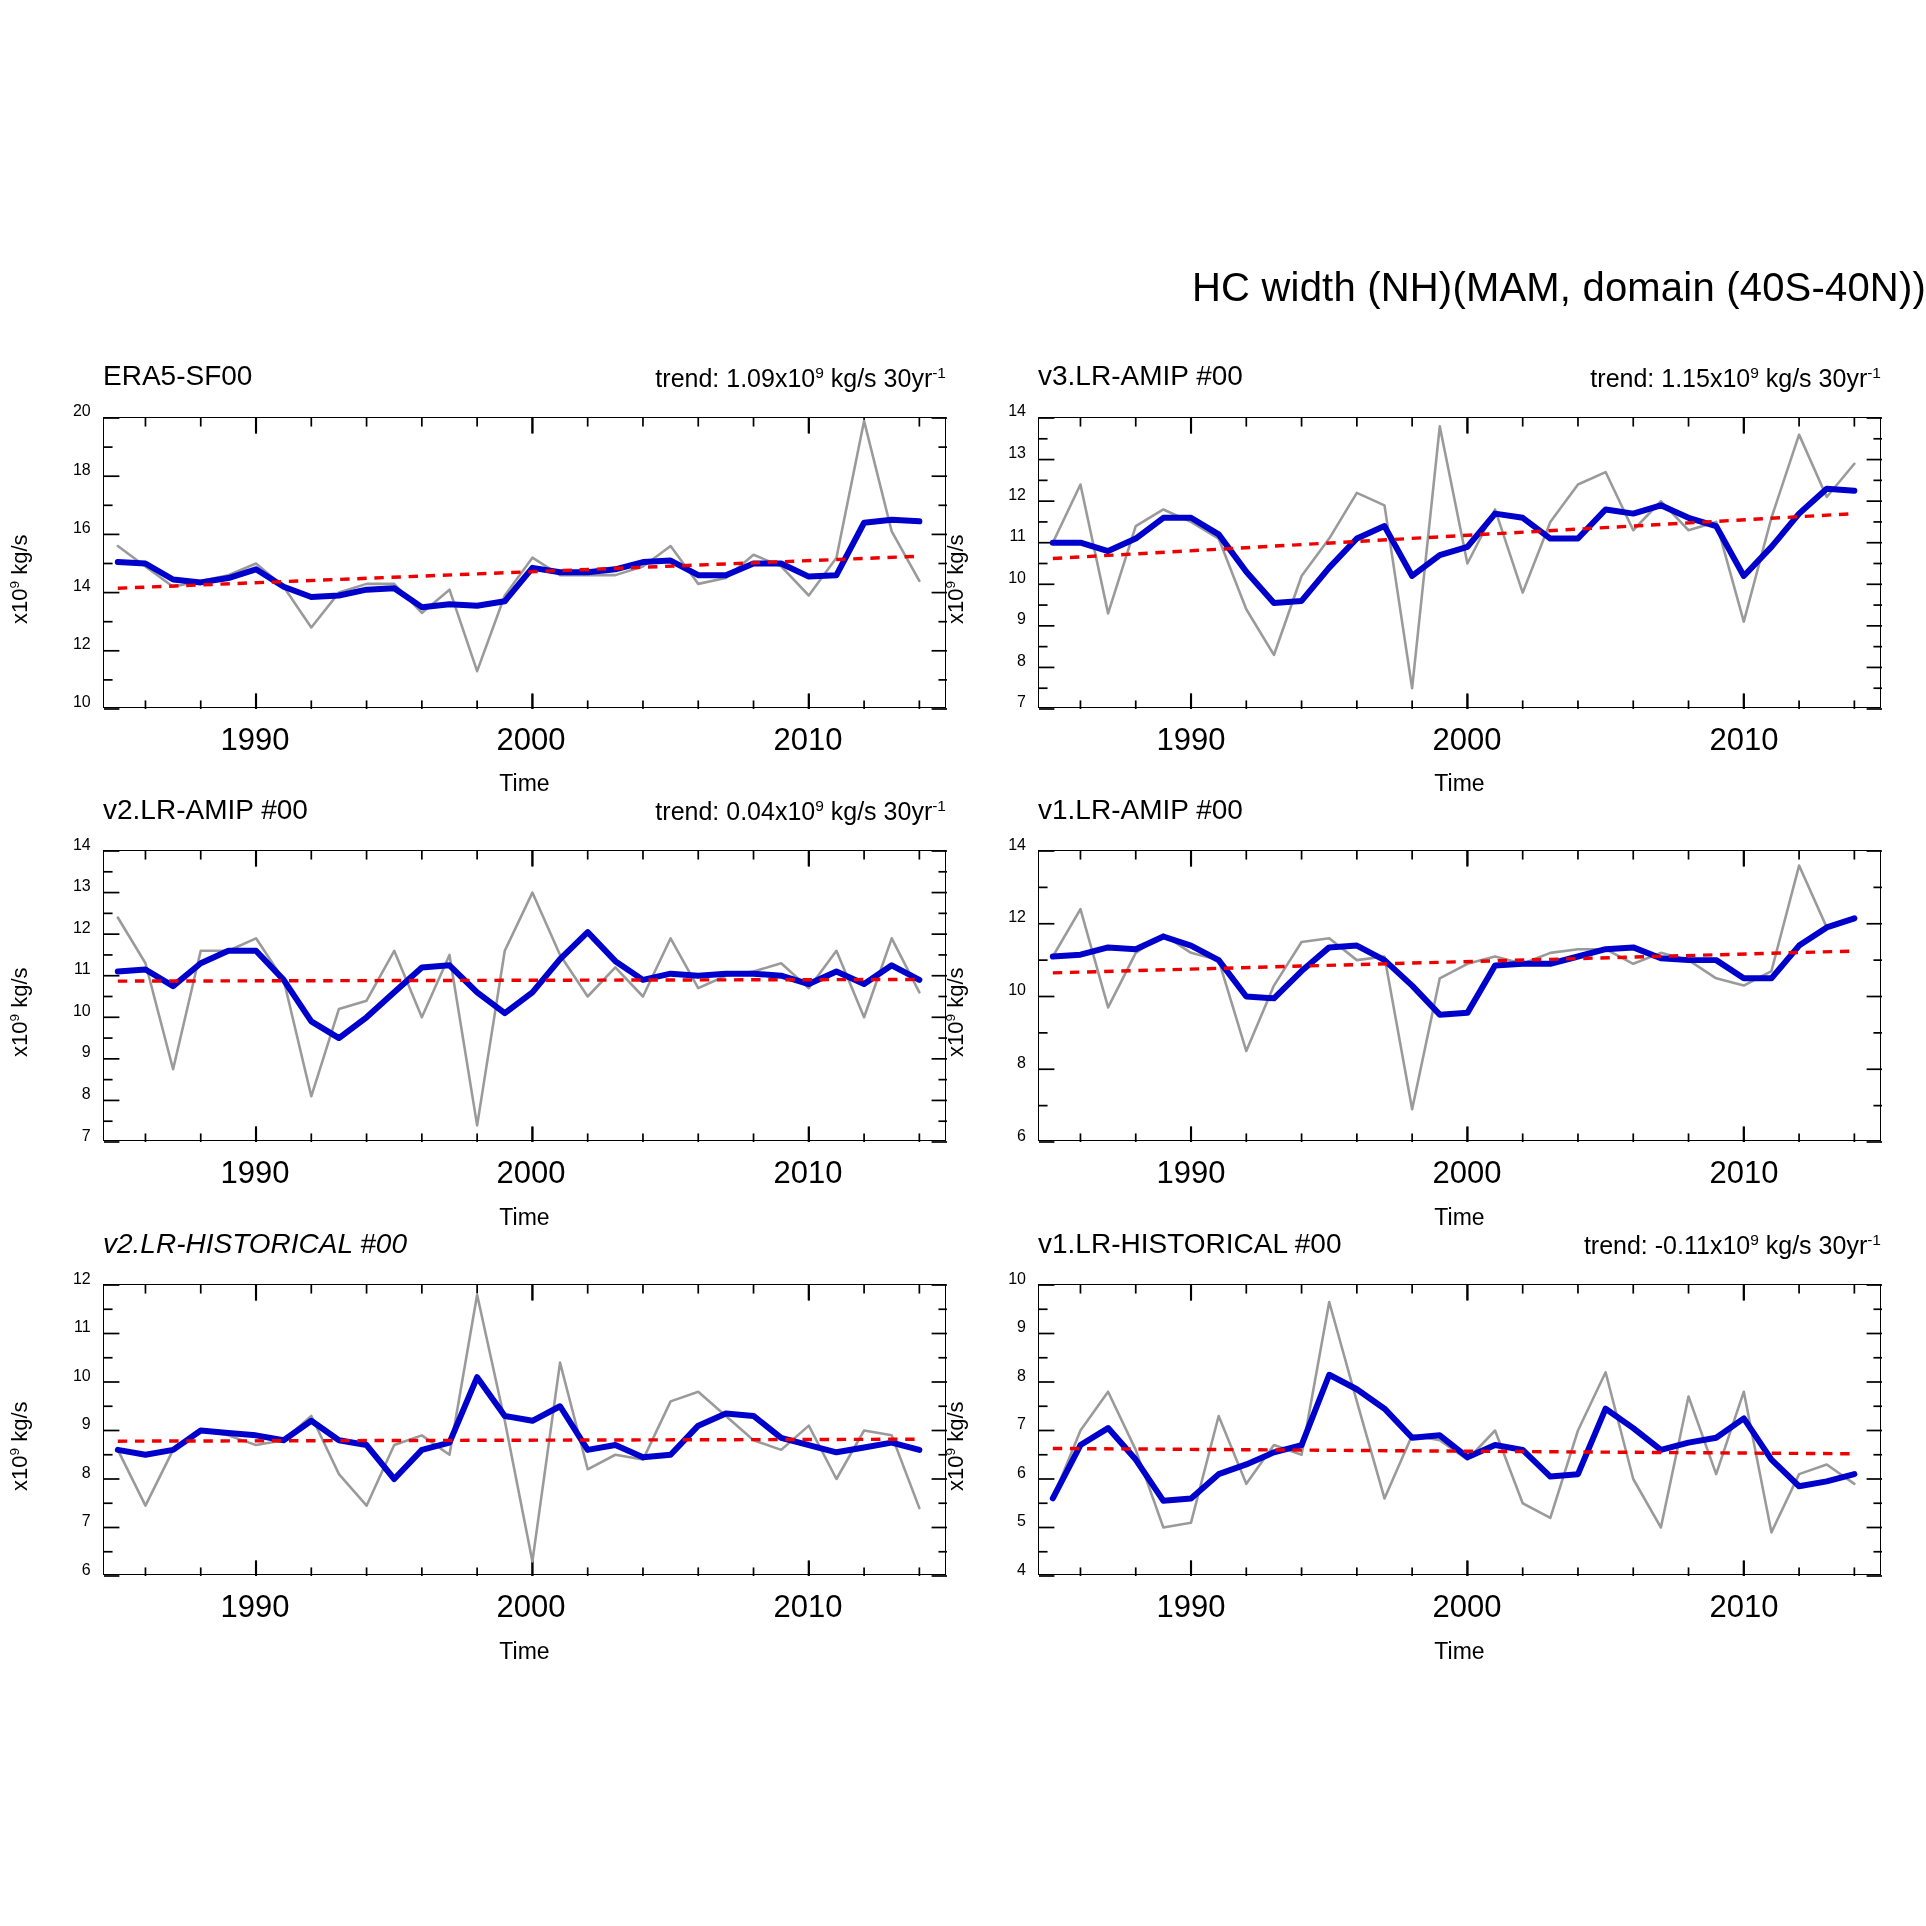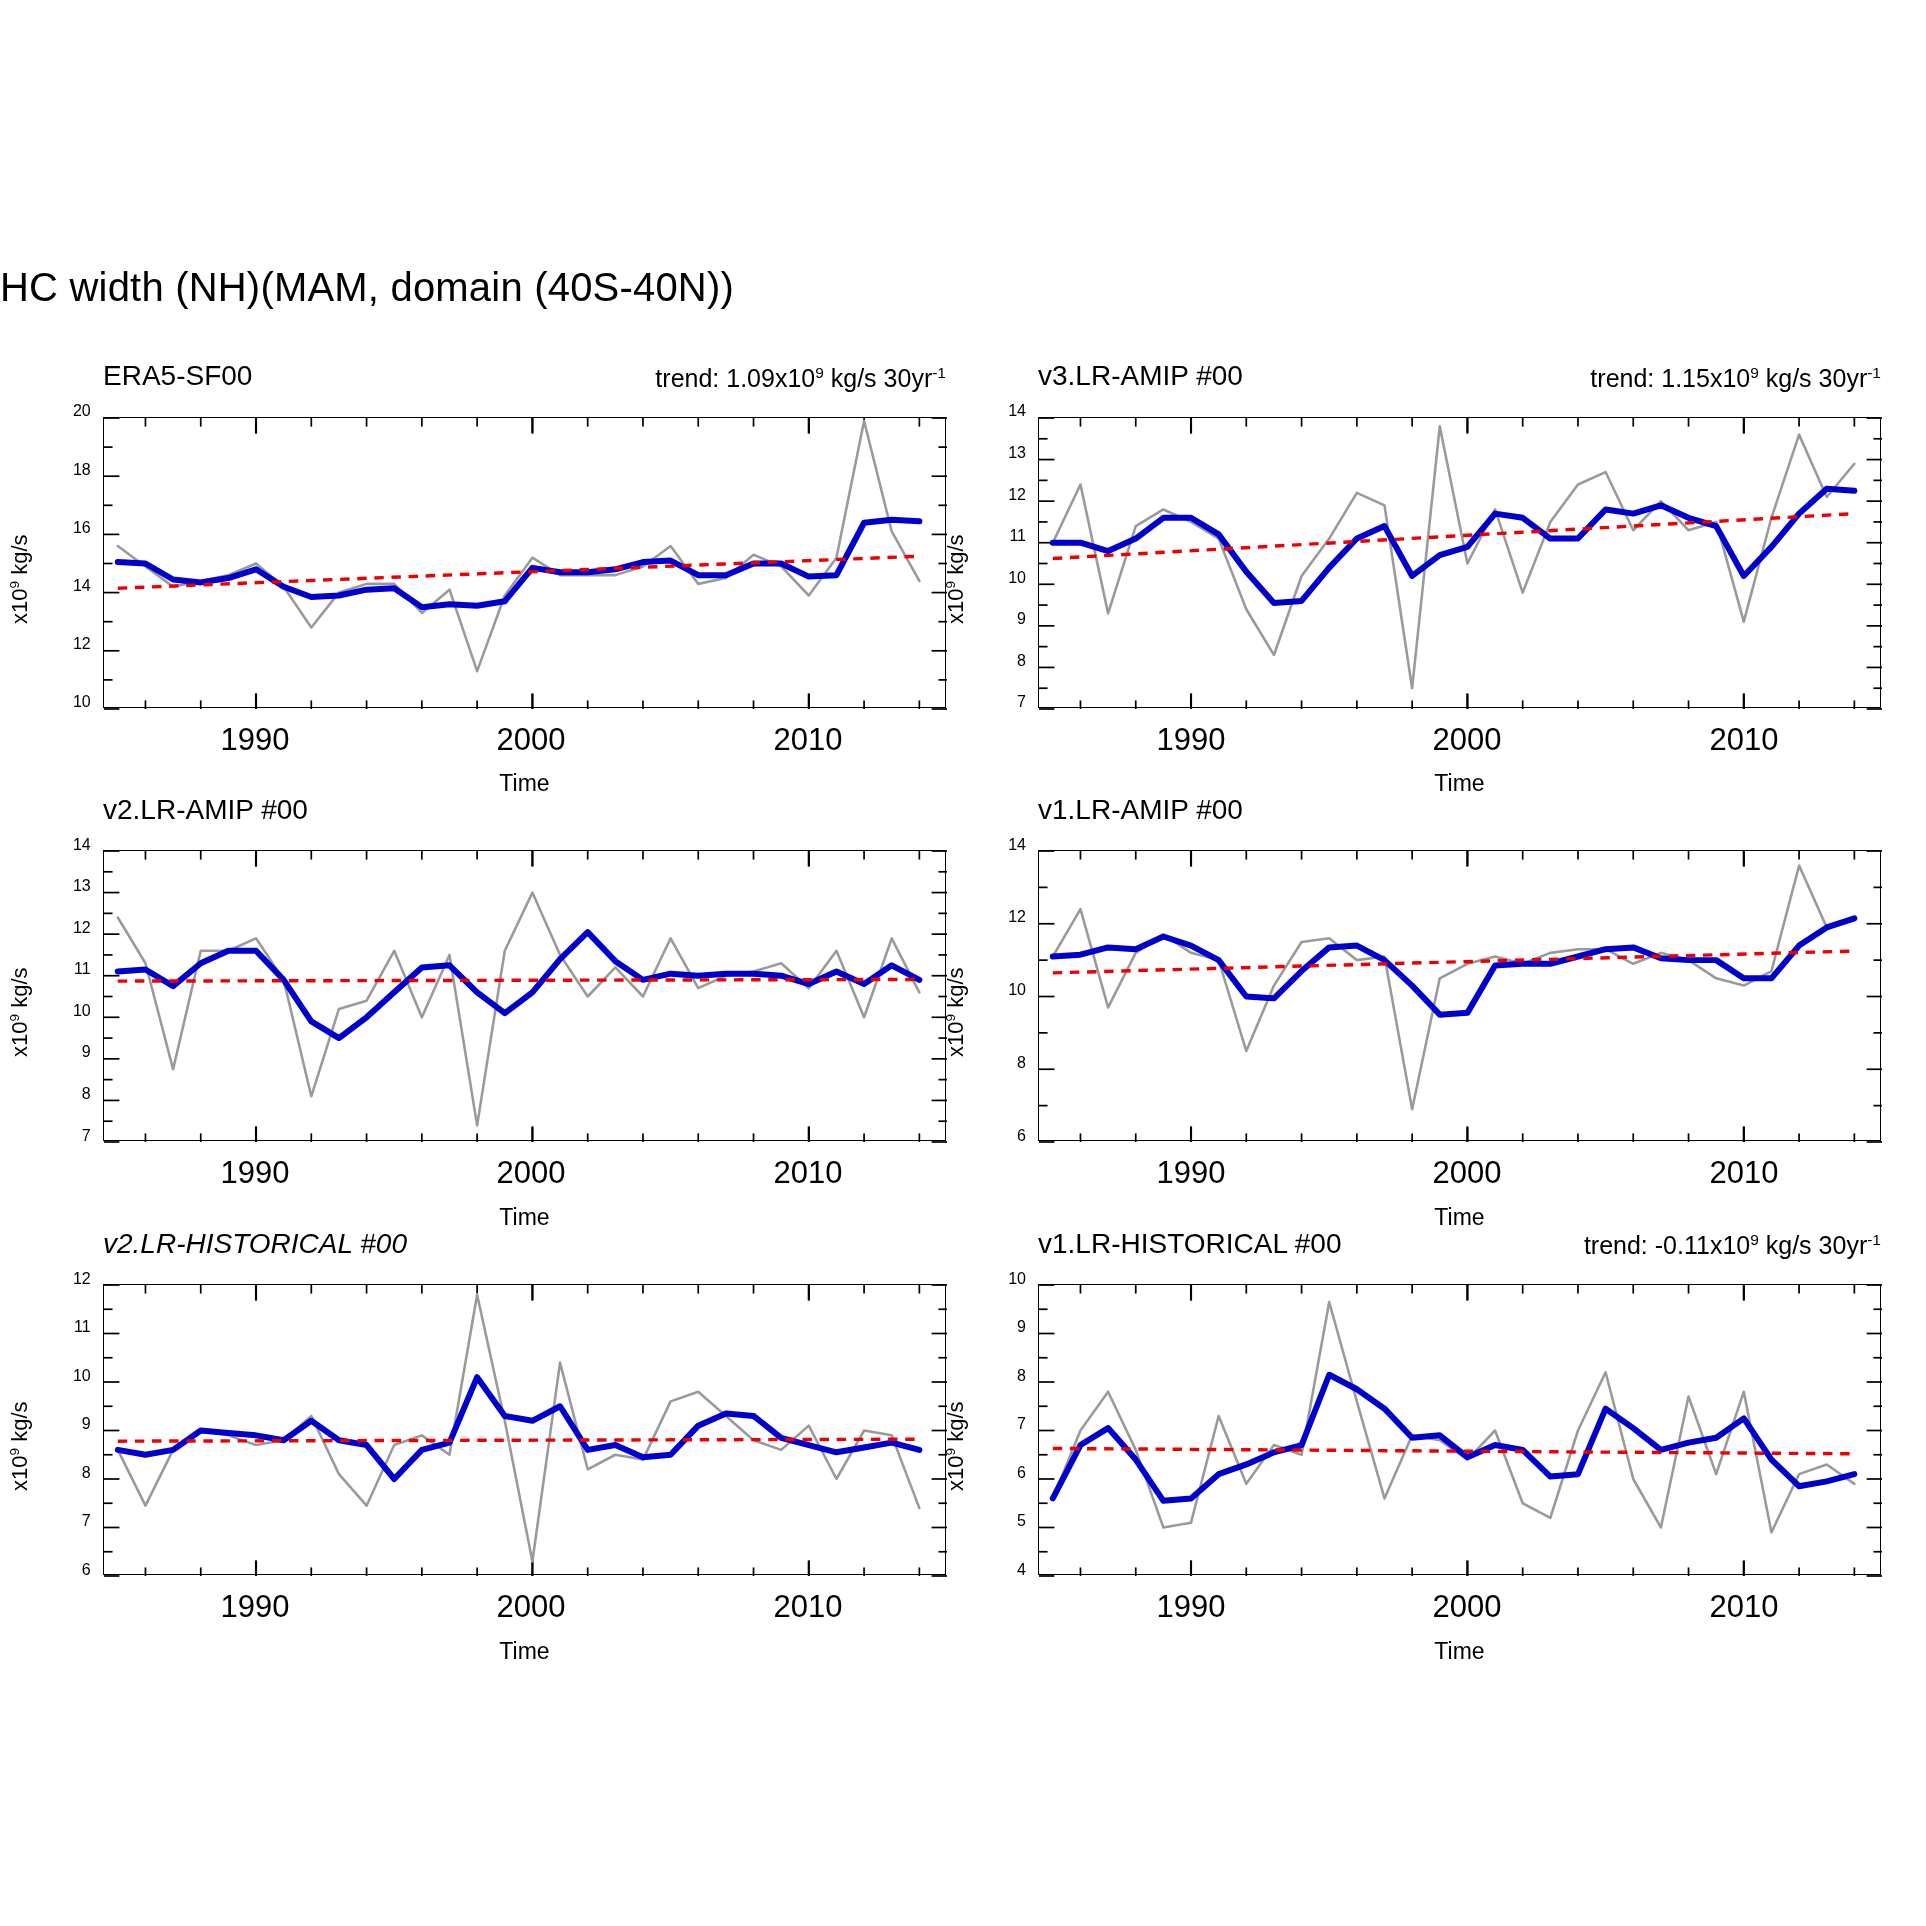--- a/index.html
+++ b/index.html
@@ -1,19 +1,19 @@
 <!DOCTYPE html>
 <html style="font-size:13.7px"><head>
 <meta charset="utf-8">
 <style>
   html,body{margin:0;padding:0;background:#ffffff;}
   body{width:1926px;height:1926px;font-family:"Liberation Sans",sans-serif;color:#000;}
   #root{position:relative;width:1926px;height:1926px;}
   #maintitle{
-    position:absolute;top:265px;left:0;width:1926px;text-align:left;
+    position:absolute;top:265px;left:0;width:1926px;text-align:right;
     font-size:40px;color:#000;letter-spacing:0.2px;
   }
   .panel{position:absolute;}
   .panel-title{position:absolute;font-size:28px;white-space:nowrap;}
   .panel-trend{position:absolute;font-size:25px;white-space:nowrap;}
   .plotbox{position:absolute;border:1.7px solid #000;box-sizing:border-box;background:#fff;}
   .ylabel{
     position:absolute;font-size:22px;white-space:nowrap;
     transform:rotate(-90deg);transform-origin:left top;
   }
@@ -194,20 +194,21 @@
         <div class="ytick" style="left: 937px; top: 527px; width: 89px;">11</div>
         <div class="ytick" style="left: 937px; top: 486px; width: 89px;">12</div>
         <div class="ytick" style="left: 937px; top: 444px; width: 89px;">13</div>
         <div class="ytick" style="left: 937px; top: 402px; width: 89px;">14</div>
         <div class="xtick" style="left: 1131px; top: 722px; width: 120px;">1990</div>
         <div class="xtick" style="left: 1407px; top: 722px; width: 120px;">2000</div>
         <div class="xtick" style="left: 1684px; top: 722px; width: 120px;">2010</div>
       </div>
       <div class="panel" style="left: 0px; top: 0px; width: 1926px; height: 1926px; pointer-events: none;">
         <div class="panel-title" style="left: 103px; top: 794px;">v2.LR-AMIP  #00</div>
+        <div class="panel-trend" style="left: 103px; top: 797px; width: 843px; text-align: right;">trend: 0.04x10<sup>9</sup> kg/s 30yr<sup>-1</sup></div>
         <div class="ylabel" style="left: 6.8px; top: 1057px;">x10<sup>9</sup> kg/s</div>
         <div class="xlabel" style="left: 103px; top: 1204px; width: 843px;">Time</div>
         <div class="plotbox" style="left: 103px; top: 850px; width: 843px; height: 291px;">
           <svg width="843" height="291" style="position: absolute; left: 0px; top: 0px;" viewBox="0 0 985 340">
             <line x1="0" x2="18" y1="340" y2="340" stroke="#000" stroke-width="2"></line>
             <line x1="967" x2="985" y1="340" y2="340" stroke="#000" stroke-width="2"></line>
             <line x1="0" x2="18" y1="291.42857142857144" y2="291.42857142857144" stroke="#000" stroke-width="2"></line>
             <line x1="967" x2="985" y1="291.42857142857144" y2="291.42857142857144" stroke="#000" stroke-width="2"></line>
             <line x1="0" x2="18" y1="242.85714285714286" y2="242.85714285714286" stroke="#000" stroke-width="2"></line>
             <line x1="967" x2="985" y1="242.85714285714286" y2="242.85714285714286" stroke="#000" stroke-width="2"></line>

